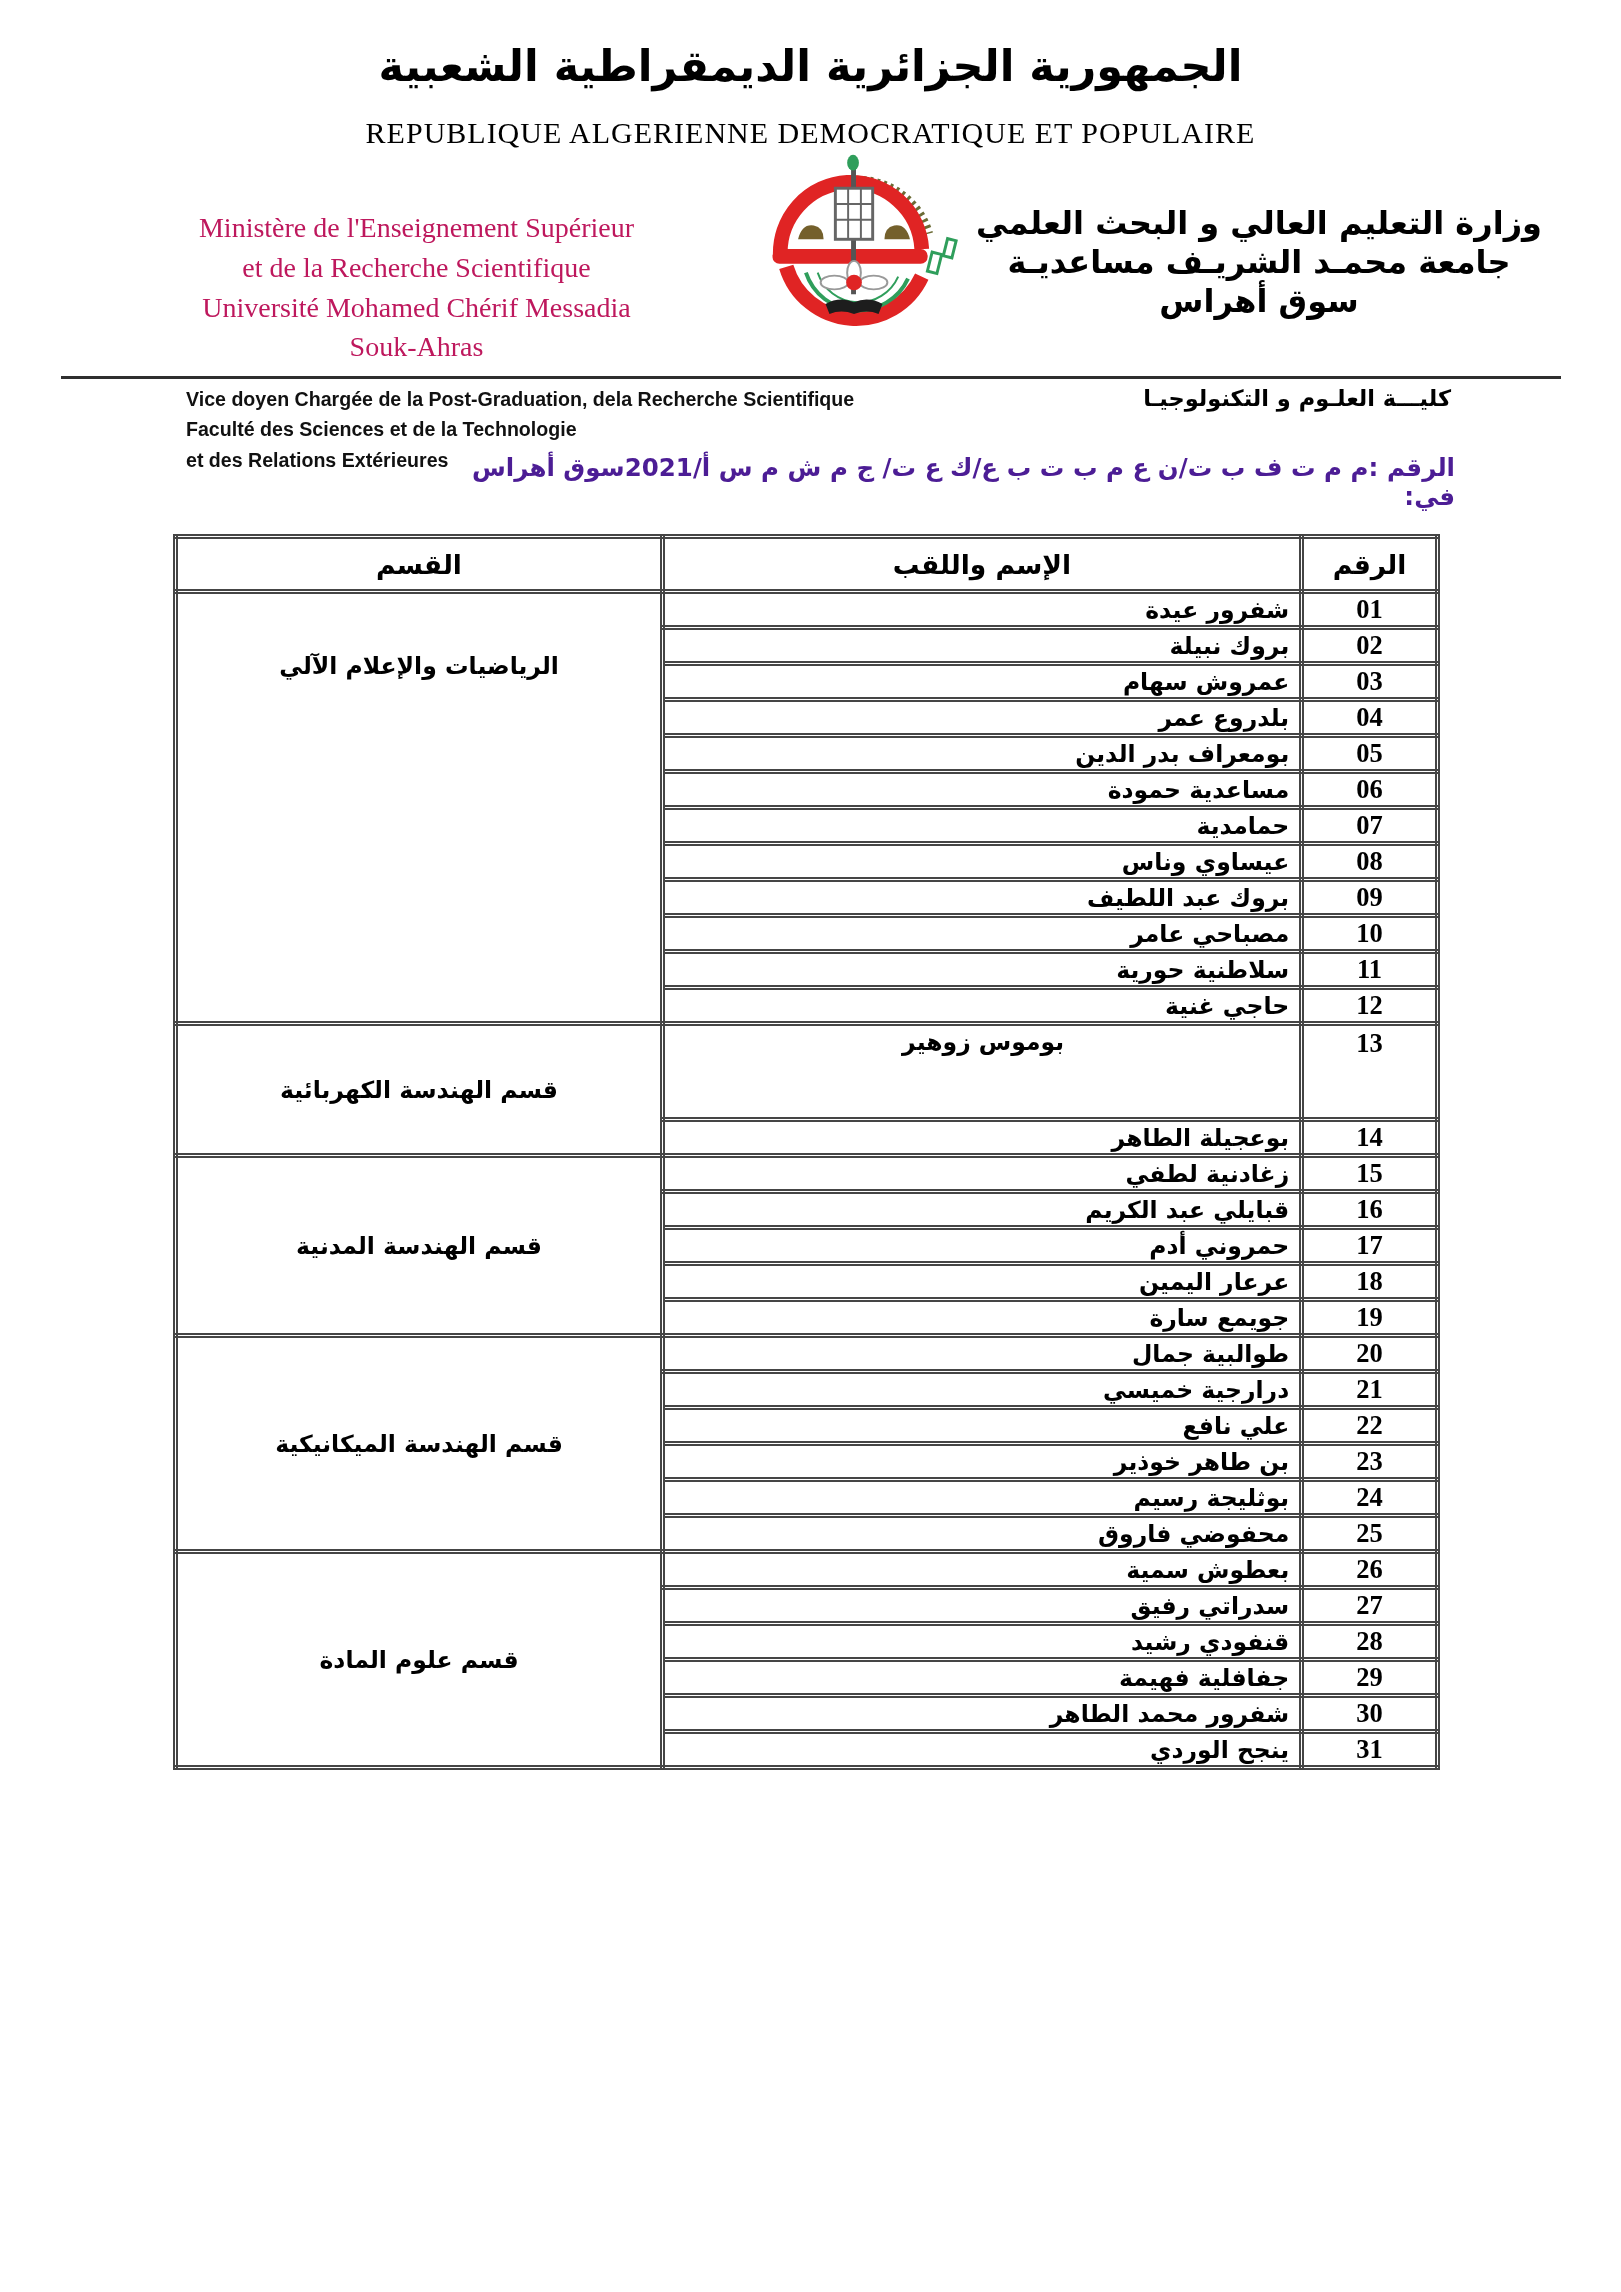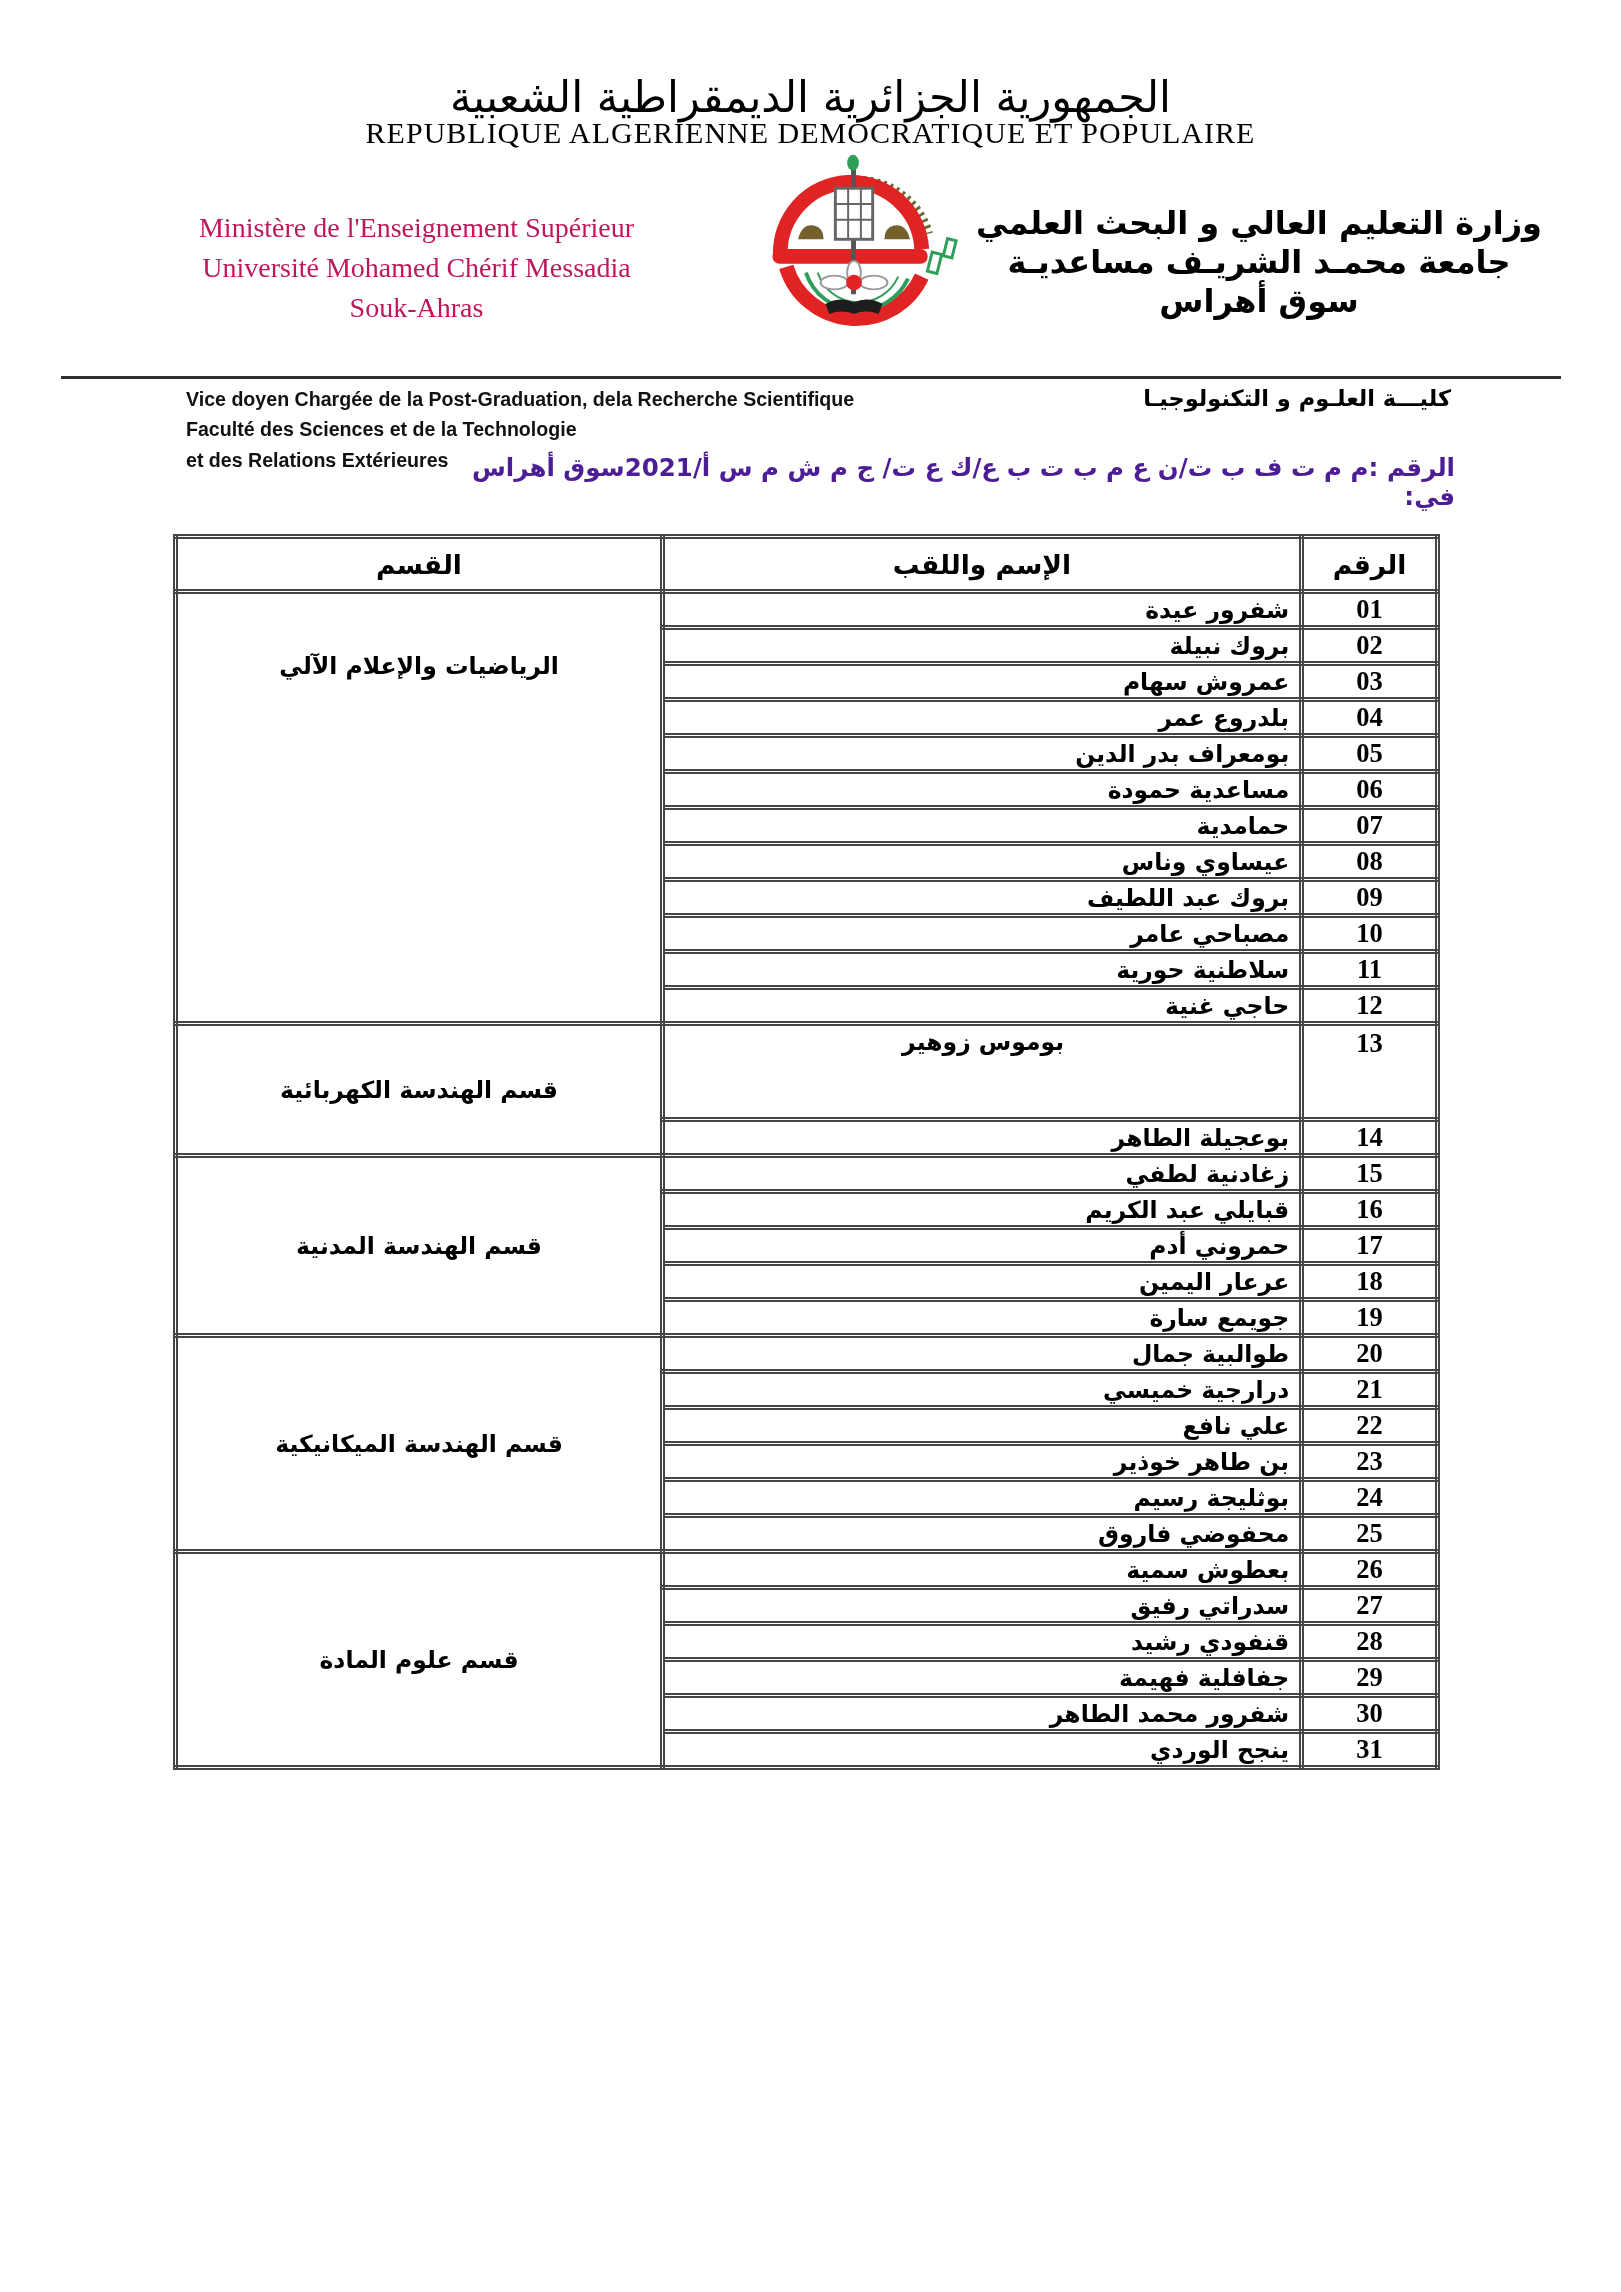--- a/index.html
+++ b/index.html
@@ -9,22 +9,22 @@
     position: relative;
     width: 1621px;
     height: 2293px;
     background: #ffffff;
     overflow: hidden;
   }
 
   
   .title-ar {
     position: absolute; top: 41px; left: 0; width: 100%;
-    text-align: center; font-weight: normal; font-size: 43px;
-    direction: rtl; color: #000; margin-top: 31px;
+    text-align: center; font-weight: bold; font-size: 43px;
+    direction: rtl; color: #000;
   }
   .title-fr {
     position: absolute; top: 116px; left: 0; width: 100%;
     text-align: center; font-family: "Liberation Serif", serif;
     font-size: 30px; letter-spacing: 1px; color: #000;
   }
 
   
   .ministry-fr {
     position: absolute; top: 208px; left: 103px; width: 627px;
@@ -98,20 +98,21 @@
 </head>
 <body>
 
 <div class="page">
 
   <div class="title-ar">الجمهورية الجزائرية الديمقراطية الشعبية</div>
   <div class="title-fr">REPUBLIQUE ALGERIENNE DEMOCRATIQUE ET POPULAIRE</div>
 
   <div class="ministry-fr">
     <div>Ministère de l'Enseignement Supérieur</div>
+    <div>et de la Recherche Scientifique</div>
     <div>Université Mohamed Chérif Messadia</div>
     <div>Souk-Ahras</div>
   </div>
 
   <div class="logo-wrap">
     <svg width="216" height="216" viewBox="0 0 220 220">
 
       <path d="M38,96 A76,76 0 0 1 186,88" fill="none" stroke="#6b6b35" stroke-width="7" stroke-dasharray="3 4"></path>
 
       <path d="M34,112 A72,72 0 0 1 178,104" fill="none" stroke="#e02424" stroke-width="15"></path>

